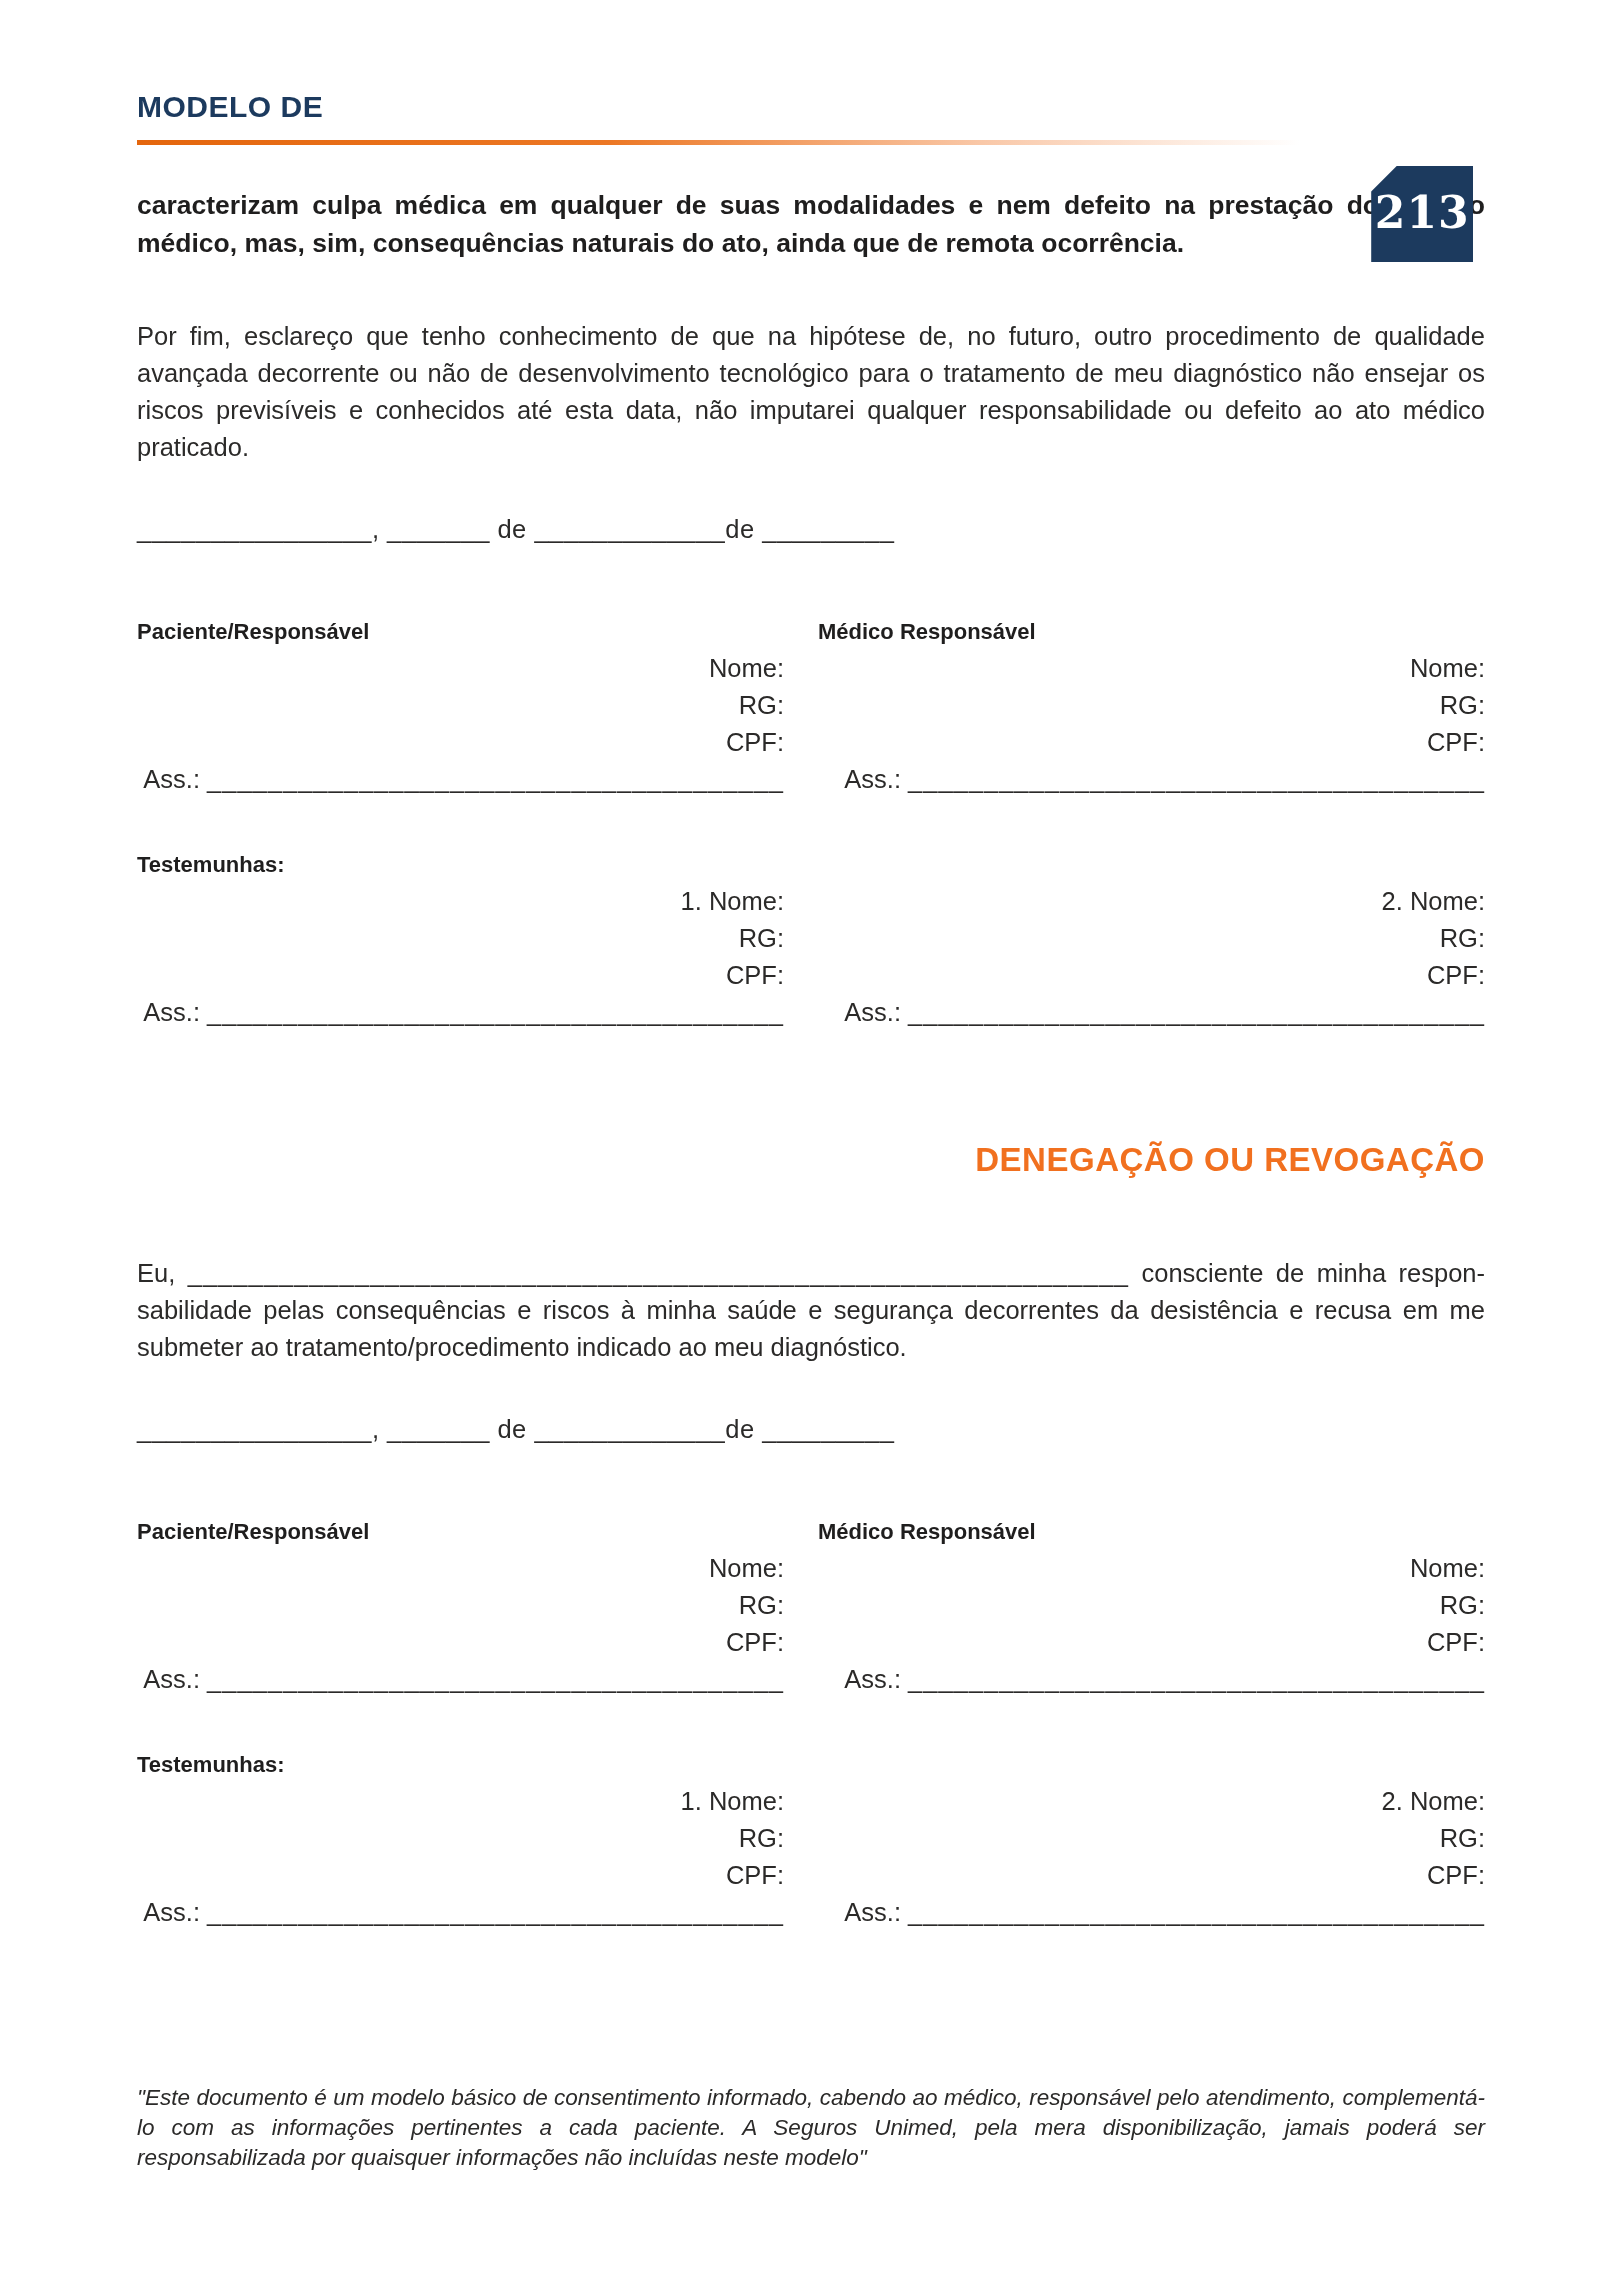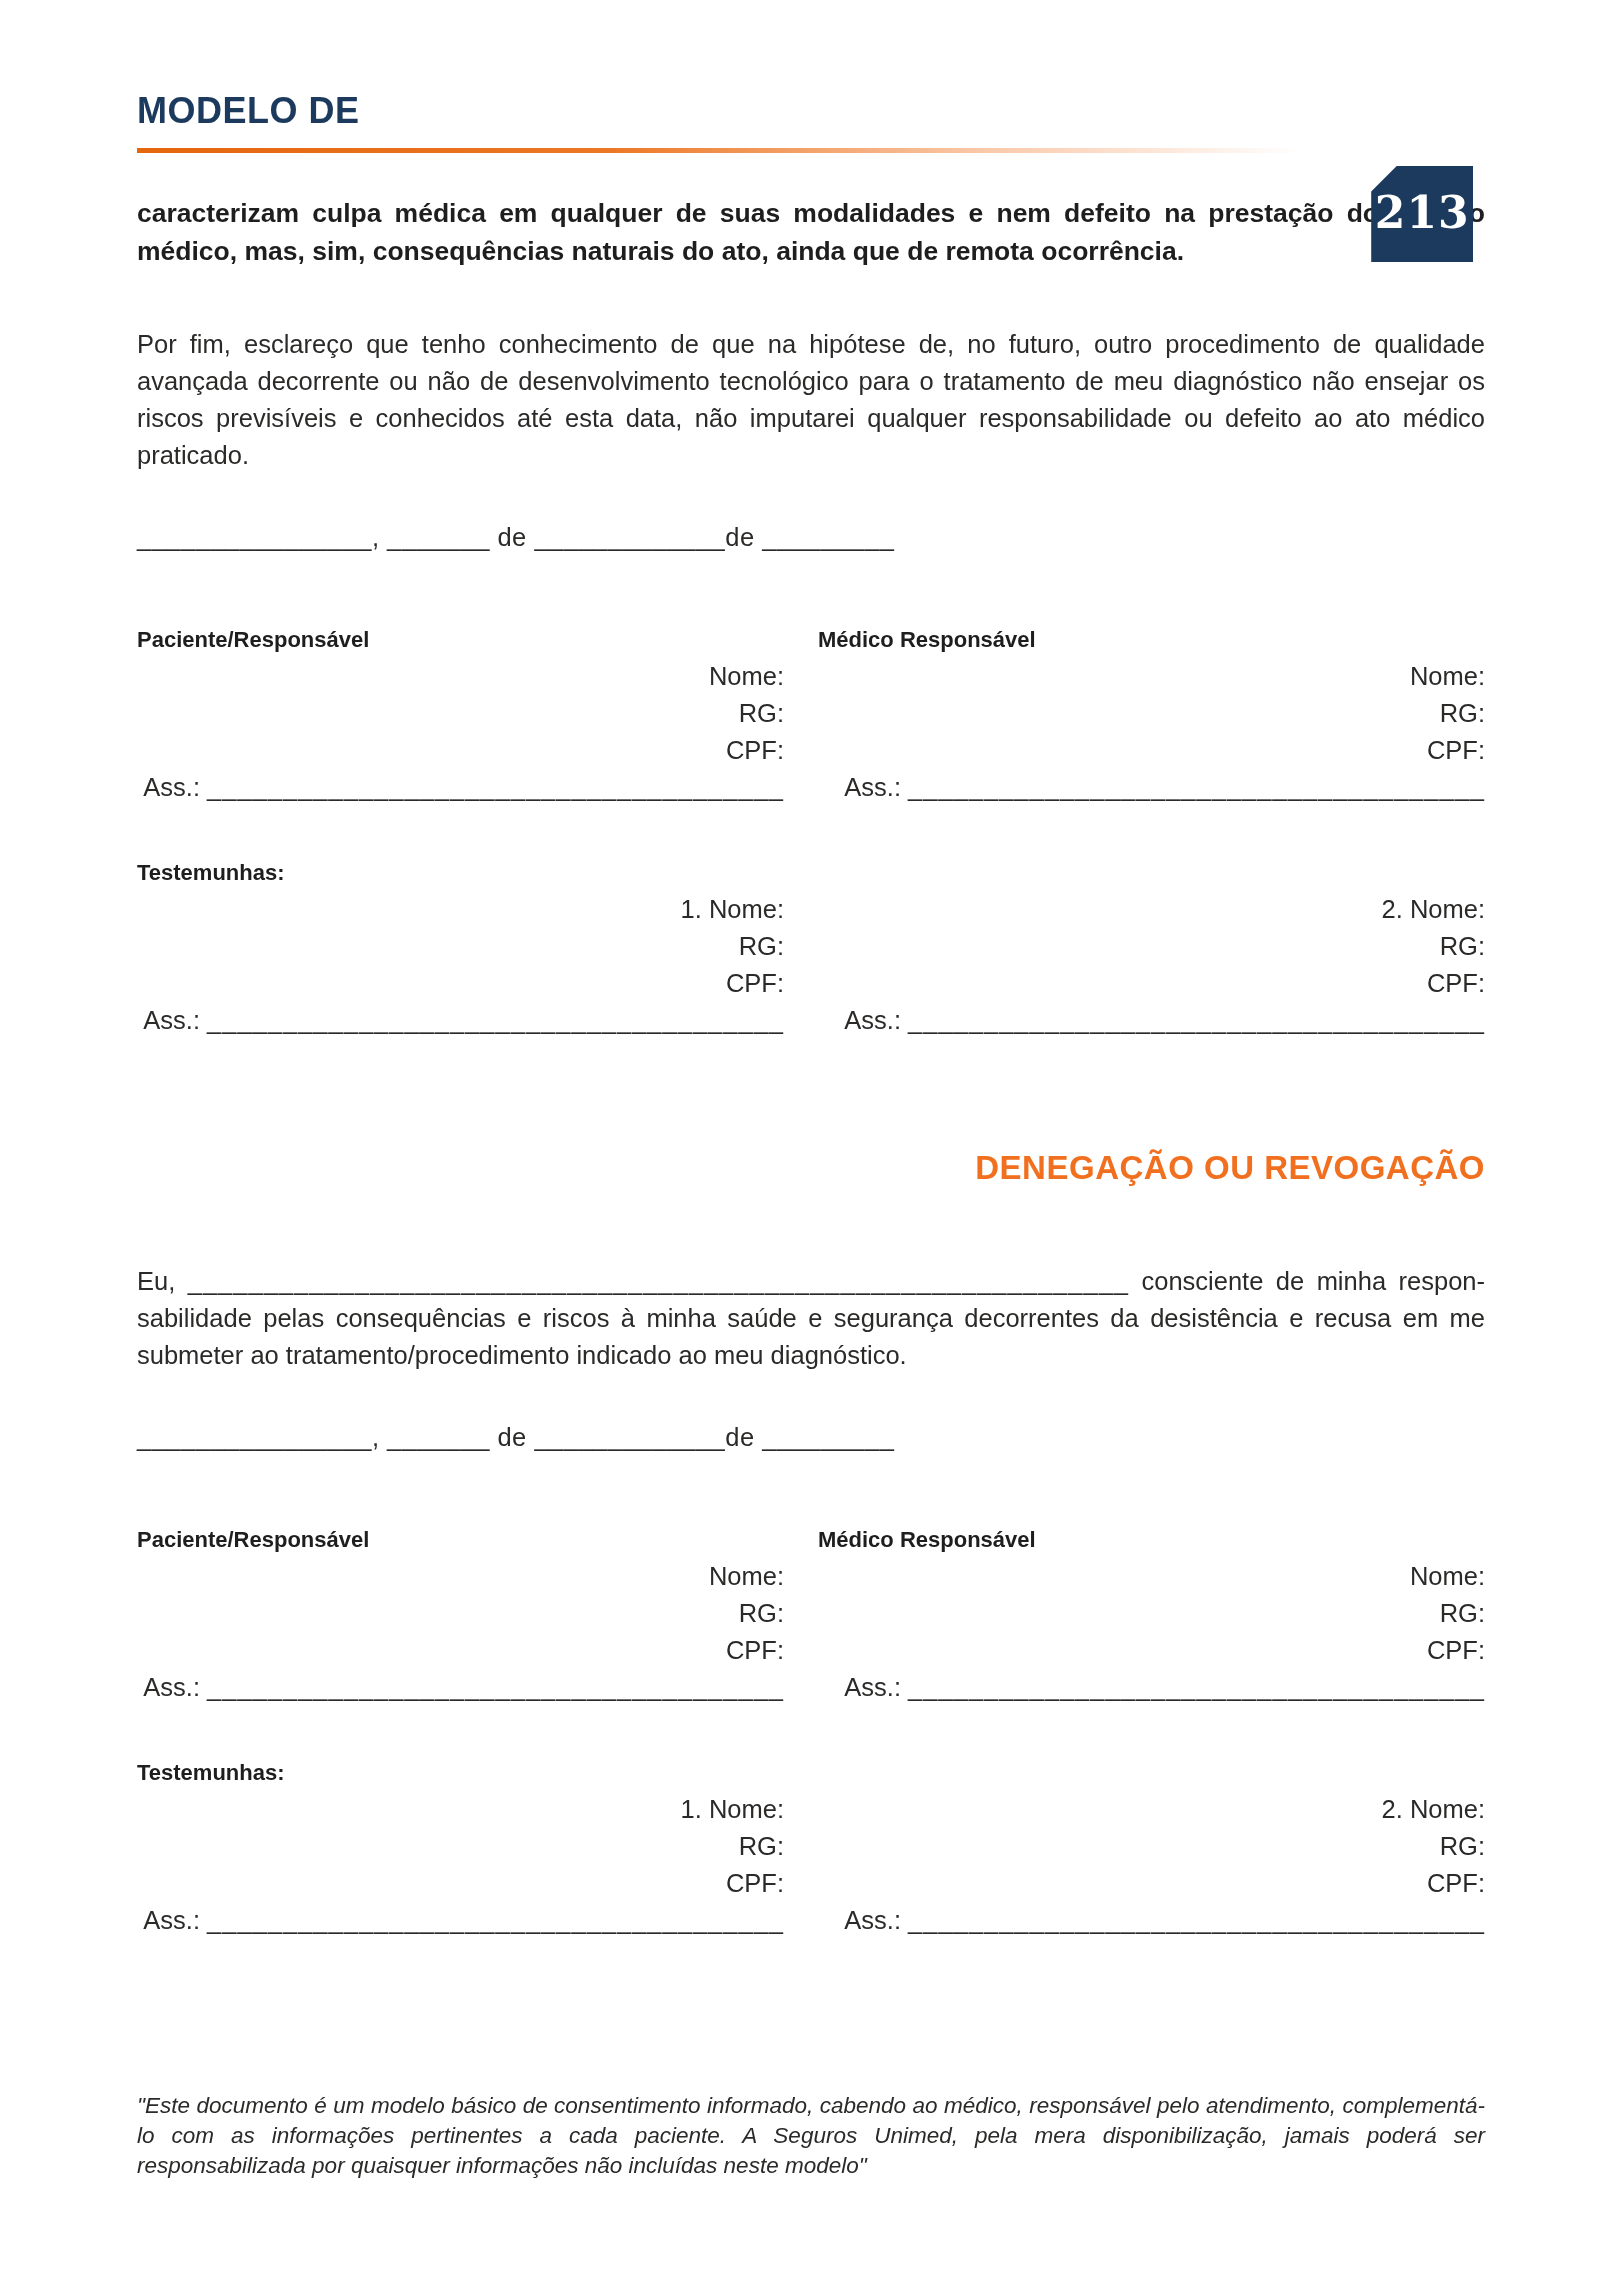--- a/index.html
+++ b/index.html
@@ -25,21 +25,21 @@
   
   .header { position: relative; }
   .title-row {
     display: flex;
     align-items: baseline;
     gap: 23.5px;
     margin-top: 90px;
     white-space: nowrap;
   }
   .kicker {
-    font-size: 36px;
+    font-size: 30px;
     font-weight: 700;
     letter-spacing: 0.5px;
     color: #1c3a5e;
   }
   .title {
     margin: 0;
     font-size: 62px;
     font-weight: 300;
     letter-spacing: -1px;
     color: #1c3a5e;

